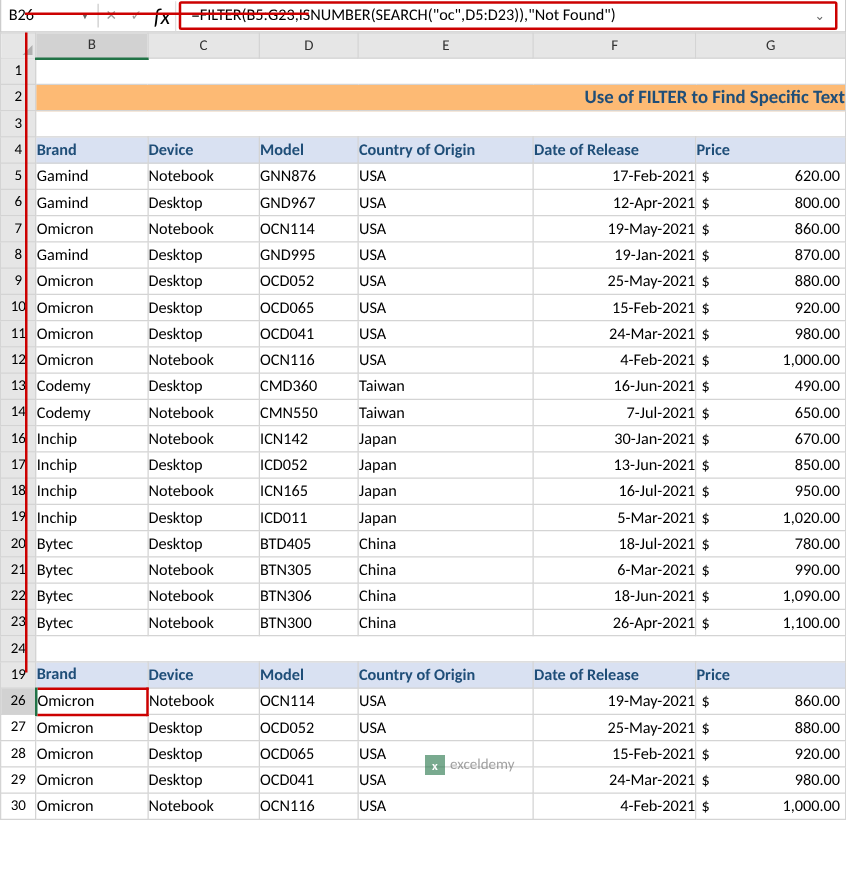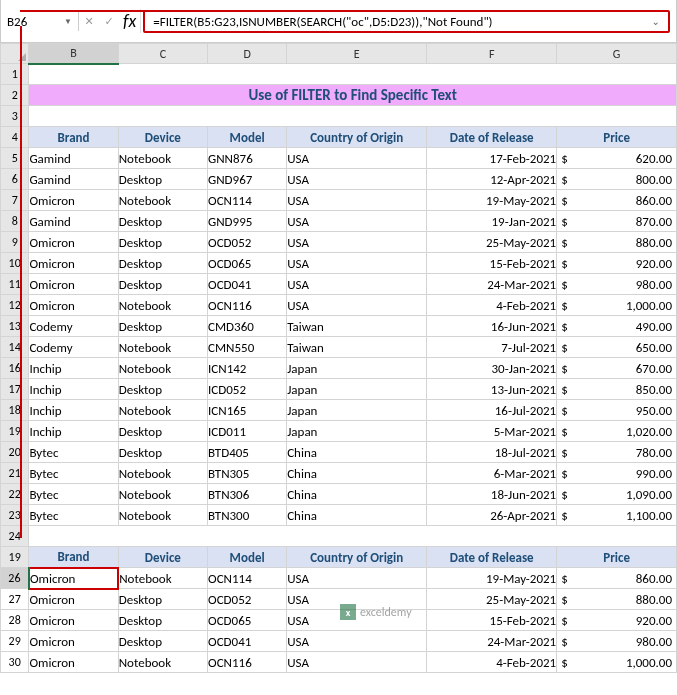--- a/index.html
+++ b/index.html
@@ -1,38 +1,38 @@
 <!DOCTYPE html>
 <html><head>
   <meta charset="utf-8">
   <style>
     * { box-sizing: border-box; margin: 0; padding: 0; }
     body { font-family: Calibri, Arial, sans-serif; font-size: 13px; background: #fff; width: 677px; }
     
-    .formula-bar { display: flex; align-items: center; border: 1px solid #ccc; border-top: none; height: 43px; }
+    .formula-bar { display: flex; align-items: center; border: 1px solid #ccc; border-top: none; height: 26px; }
     .name-box { width: 78px; padding: 2px 6px; border-right: 1px solid #ccc; display: flex; align-items: center; justify-content: space-between; }
     .name-box-dd { font-size: 8px; color: #666; }
     .fx-controls { display: flex; align-items: center; border-right: 1px solid #e0e0e0; }
     .fx-btn { width: 20px; height: 24px; display: flex; align-items: center; justify-content: center; color: #999; font-size: 11px; cursor: pointer; }
     .fx-label { font-style: italic; color: #000000; font-size: 18px; padding: 0 4px; }
     .formula-box { flex: 1; padding: 2px 8px; border: 2px solid #c00; border-radius: 3px; margin: 2px 6px 2px 2px; display: flex; align-items: center; }
     .formula-dd { font-size: 10px; color: #666; margin-left: auto; }
     
     .spreadsheet { border-collapse: collapse; table-layout: fixed; width: 100%; }
     .spreadsheet td, .spreadsheet th { border: 1px solid #d4d4d4; height: 21px; padding: 0; vertical-align: middle; overflow: visible; white-space: nowrap; }
     .col-header th { background: #e6e6e6; color: #333; font-weight: normal; text-align: center; font-size: 12px; height: 20px; }
     .col-header th.sel { background: #d2d2d2; border-bottom: 2px solid #217346; }
     .row-header { background: #e6e6e6; text-align: center; font-size: 12px; width: 28px; }
     .row-header.sel { background: #d2d2d2; border-right: 2px solid #217346; }
     
     .select-all { background: #e6e6e6; position: relative; }
     .select-all::after { content: ''; position: absolute; right: 2px; bottom: 2px; width: 0; height: 0; border-left: 8px solid transparent; border-bottom: 8px solid #b0b0b0; }
     
-    .title-cell { background: #f0abfc; color: #1f4e78; font-weight: bold; font-size: 15px; text-align: center; height: 26px; border: 1px solid #8ea9db; }
-    .header-cell { background: #d9e1f2; color: #1f4e78; font-weight: bold; text-align: center; border: 1px solid #8ea9db; height: 22px; }
+    .title-cell { background: #fdba74; color: #1f4e78; font-weight: bold; font-size: 15px; text-align: right; height: 26px; border: 1px solid #8ea9db; }
+    .header-cell { background: #d9e1f2; color: #1f4e78; font-weight: bold; border: 1px solid #8ea9db; height: 22px; }
     
     .data-cell { border: 1px solid #000; padding: 1px 4px; height: 21px; }
     .data-cell.left { text-align: left; }
     .data-cell.right { text-align: right; }
     .price-cell { display: flex; justify-content: space-between; padding: 0 4px; }
     
     .active-cell { border: 2px solid #c00 !important; background: #fff; }
     .spill-row td { background: #fff; margin-left: 24px; }
     
     .red-box { border: 2px solid #c00; border-radius: 2px; }

